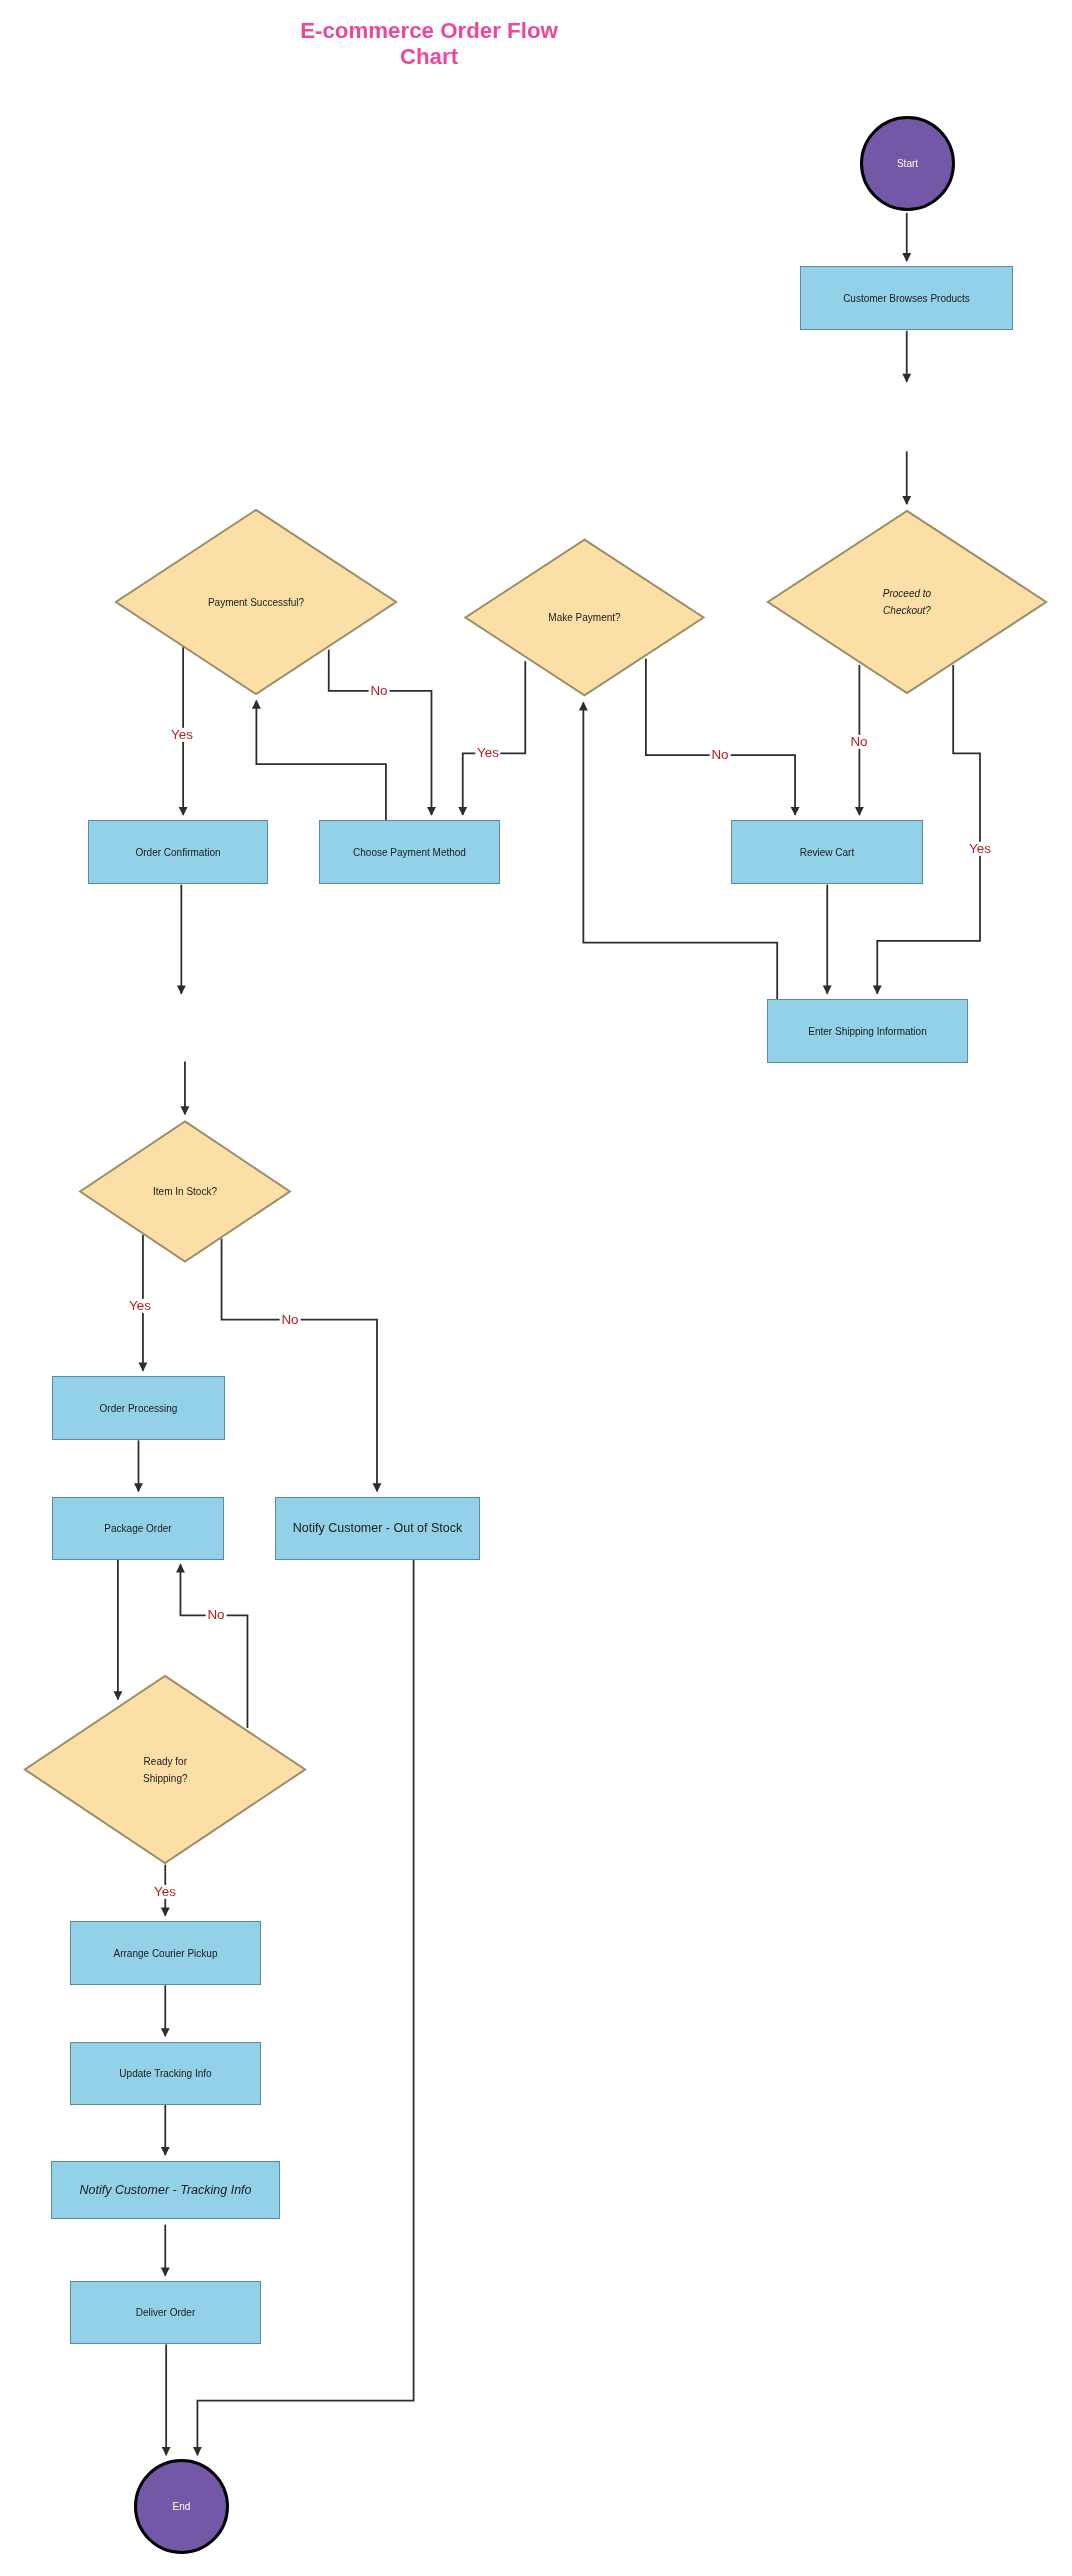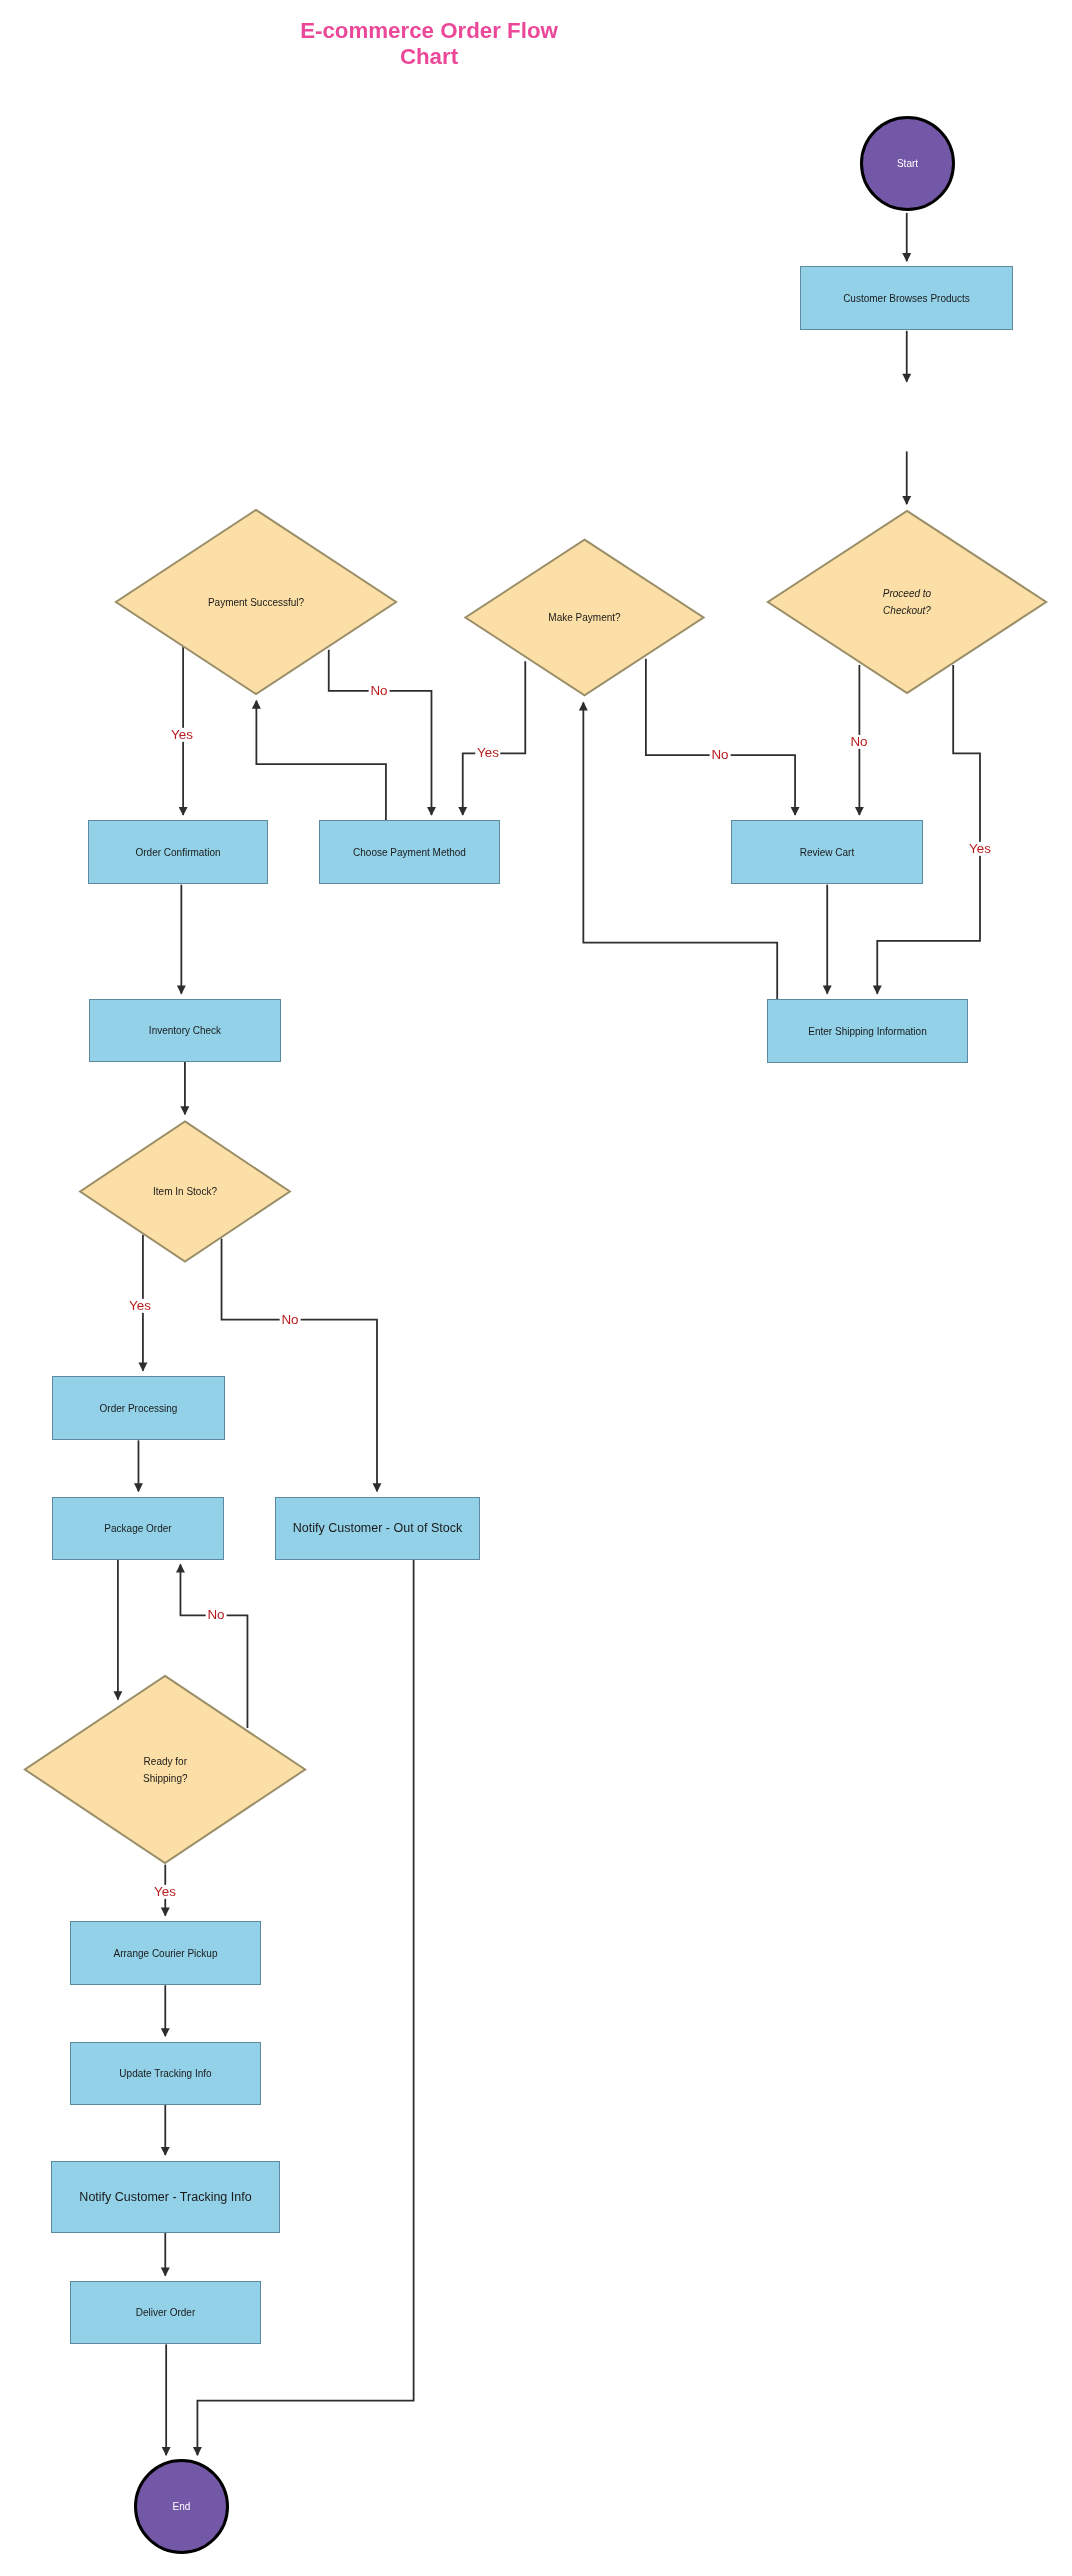--- a/index.html
+++ b/index.html
@@ -119,39 +119,36 @@
   </div>
   <div class="node box" style="left:319px; top:820px; width:181px; height:64px;">
     <div class="label">Choose Payment Method</div>
   </div>
   <div class="node box" style="left:731px; top:820px; width:192px; height:64px;">
     <div class="label">Review Cart</div>
   </div>
   <div class="node box" style="left:726px; top:999px; width:201px; height:64px;margin-left:41px;">
     <div class="label">Enter Shipping Information</div>
   </div>
-  <div class="node box" style="left:89px; top:999px; width:192px; height:63px;">
-    <div class="label">Inventory Check</div>
-  </div>
   <div class="node box" style="left:52px; top:1376px; width:173px; height:64px;">
     <div class="label">Order Processing</div>
   </div>
   <div class="node box" style="left:52px; top:1497px; width:172px; height:63px;">
     <div class="label">Package Order</div>
   </div>
   <div class="node box" style="left:275px; top:1497px; width:205px; height:63px;">
     <div class="label" style="font-size:12.5px;">Notify Customer - Out of Stock</div>
   </div>
   <div class="node box" style="left:70px; top:1921px; width:191px; height:64px;">
     <div class="label">Arrange Courier Pickup</div>
   </div>
   <div class="node box" style="left:70px; top:2042px; width:191px; height:63px;">
     <div class="label">Update Tracking Info</div>
   </div>
-  <div class="node box" style="left:51px; top:2161px; width:229px; height:72px;">
+  <div class="node box" style="left:51px; top:2161px; width:229px; height:58px;font-style:italic;">
     <div class="label" style="font-size:12.5px;">Notify Customer - Tracking Info</div>
   </div>
   <div class="node box" style="left:70px; top:2281px; width:191px; height:63px;">
     <div class="label">Deliver Order</div>
   </div>
 
   <div class="node diamond" style="left:765px; top:509px; width:284px; height:186px;">
     <svg viewBox="0 0 100 100" preserveAspectRatio="none">
       <polygon points="50,1 99,50 50,99 1,50" vector-effect="non-scaling-stroke"></polygon>
     </svg>

